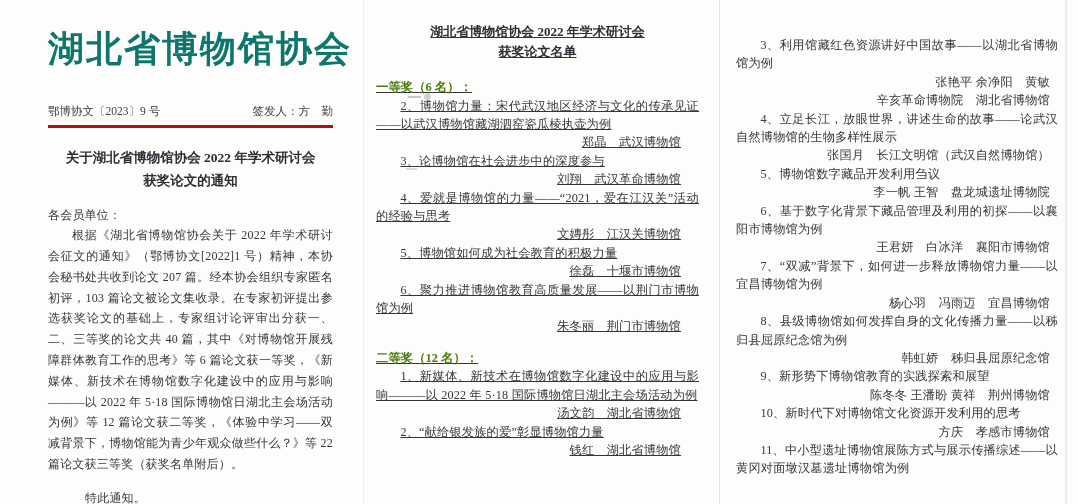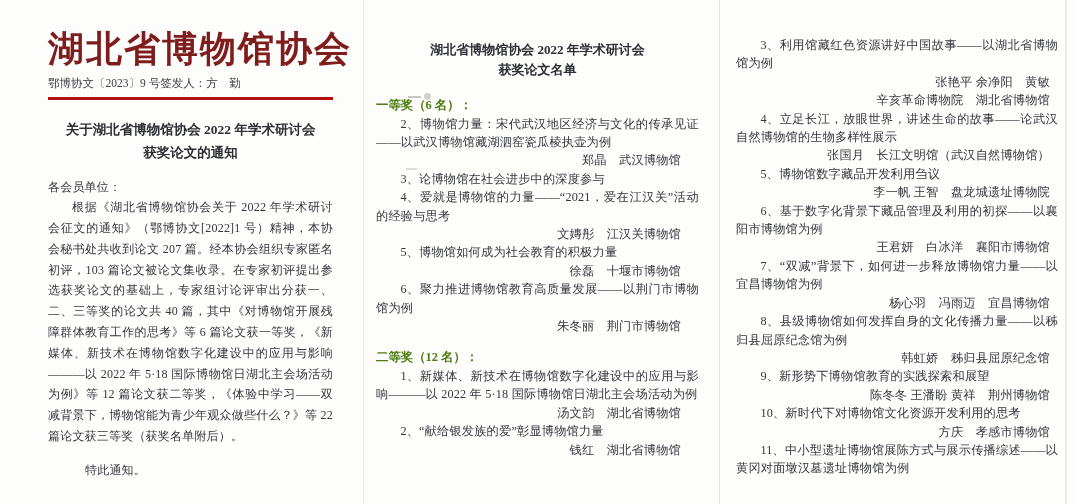--- a/index.html
+++ b/index.html
@@ -3,30 +3,30 @@
 <meta charset="utf-8">
 <style>
   html,body{margin:0;padding:0;background:#e9e9e7;}
   .screenshot{
     position:relative;width:1078px;height:504px;overflow:hidden;
     background:#fbfbfa;color:#35363b;
     font-family:"Liberation Serif","DejaVu Serif",serif;
   }
   .page{position:absolute;top:0;height:504px;background:#fdfdfc;box-sizing:border-box;}
   .page1{left:0;width:363px;padding:18px 30px 0 48px;}
-  .page2{left:363px;width:356px;padding:40px 20px 0 12px;border-left:1px solid #efefed;}
+  .page2{left:363px;width:356px;padding:22px 20px 0 12px;border-left:1px solid #efefed;text-decoration:underline;}
   .page3{left:719px;width:359px;padding:36px 20px 0 16px;border-left:1px solid #e3e3e1;}
   .edge-shadow{position:absolute;top:0;height:504px;width:2px;background:#ececea;}
 
   
   .letterhead{
-    margin:8px 0 0 0;text-align:right;color:#7f1d1d;
+    margin:8px 0 0 0;text-align:right;color:#0f766e;
     font-size:36px;line-height:46px;font-weight:bold;letter-spacing:2px;white-space:nowrap;
   }
-  .docline{display:flex;justify-content:flex-start;margin-top:4px;font-size:11.5px;color:#3c3d42;}
+  .docline{display:flex;justify-content:space-between;margin-top:32px;font-size:11.5px;color:#3c3d42;}
   .red-rule{height:2.5px;background:#b2110e;margin-top:6px;}
   .notice-title{margin:18px 0 0 0;text-align:center;font-weight:bold;font-size:13.5px;line-height:23px;color:#2e2f34;}
   .p1-body{font-size:12px;line-height:20.8px;letter-spacing:0.2px;text-align:justify;}
   .salutation{margin:13px 0 0 0;}
   .main-par{margin:0;text-indent:2em;}
   .closing{margin:13px;text-indent:2em;}
 
   
   .list-title{margin:0;text-align:center;font-weight:bold;font-size:13px;line-height:20px;color:#2e2f34;}
   .prize-heading{margin:13px 0 0 0;font-weight:bold;font-size:12.4px;line-height:18.5px;color:#4d7c0f;}
@@ -72,20 +72,21 @@
 
 
         <div class="entry">
           <p class="t">2、博物馆力量：宋代武汉地区经济与文化的传承见证——以武汉博物馆藏湖泗窑瓷瓜棱执壶为例</p>
           <p class="a">郑晶　武汉博物馆</p>
 
         </div>
 
         <div class="entry">
           <p class="t">3、论博物馆在社会进步中的深度参与</p>
+          <p class="a">刘翔　武汉革命博物馆</p>
 
         </div>
 
         <div class="entry">
           <p class="t">4、爱就是博物馆的力量——“2021，爱在江汉关”活动的经验与思考</p>
           <p class="a">文嫥彤　江汉关博物馆</p>
 
         </div>
 
         <div class="entry">

